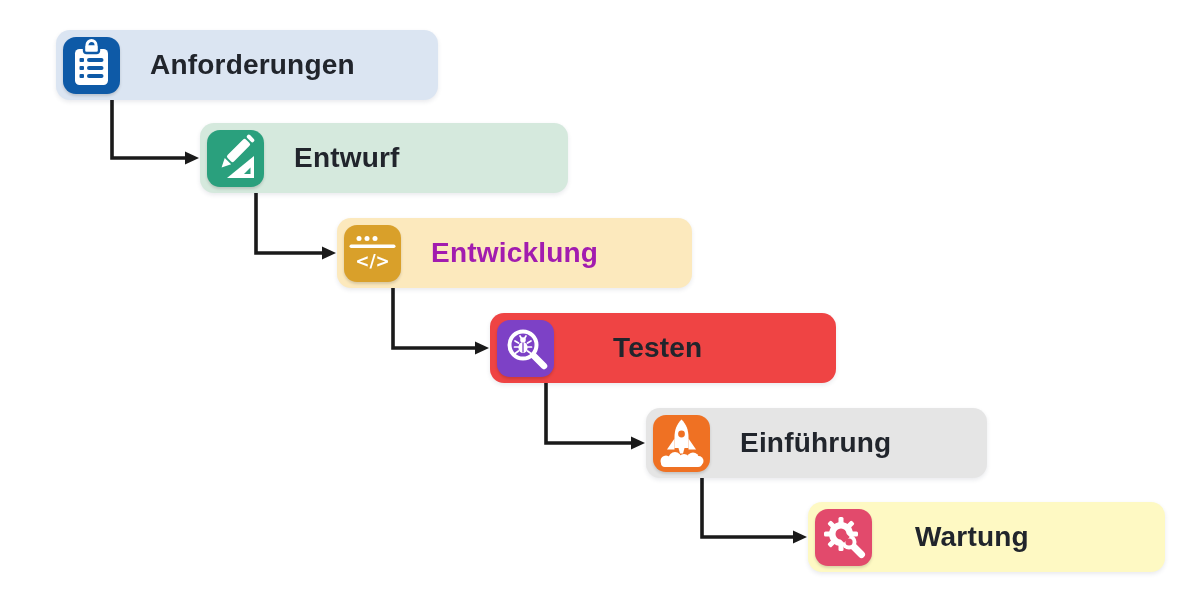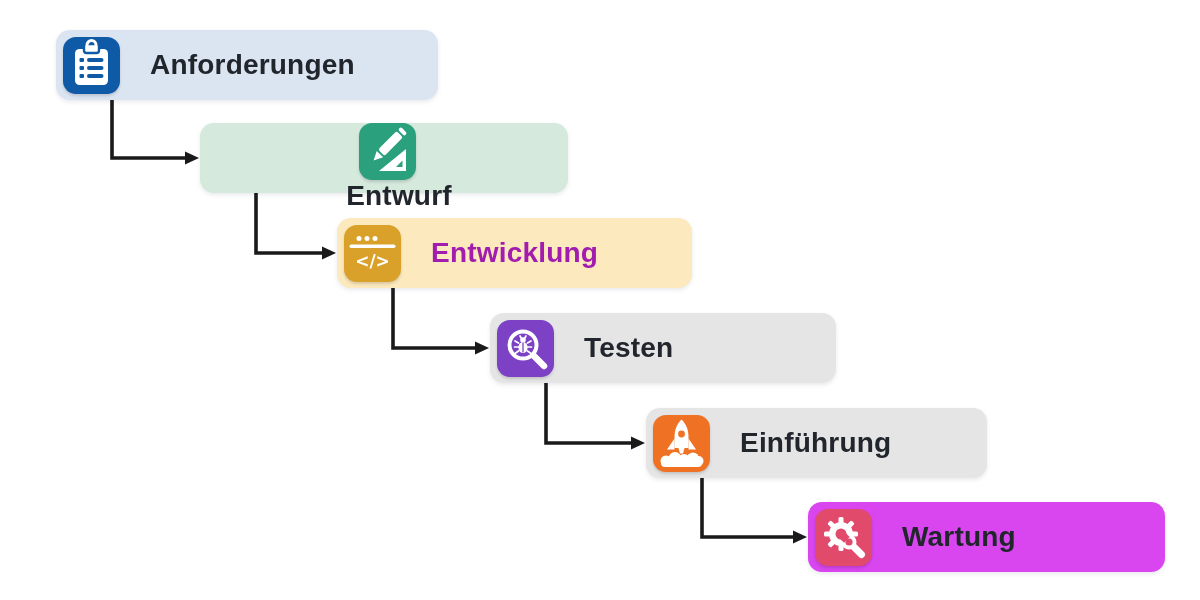--- a/index.html
+++ b/index.html
@@ -48,21 +48,21 @@
       <rect x="16.5" y="21" width="4.5" height="4" rx="1" fill="#0e5aa7"></rect>
           <rect x="24" y="21" width="16.5" height="4" rx="2" fill="#0e5aa7"></rect>
       <rect x="16.5" y="29" width="4.5" height="4" rx="1" fill="#0e5aa7"></rect>
           <rect x="24" y="29" width="16.5" height="4" rx="2" fill="#0e5aa7"></rect>
       <rect x="16.5" y="37" width="4.5" height="4" rx="1" fill="#0e5aa7"></rect>
           <rect x="24" y="37" width="16.5" height="4" rx="2" fill="#0e5aa7"></rect>
     </svg>
       </div>
       <div class="label" style="color: rgb(33, 37, 44);">Anforderungen</div>
     </div>
-    <div class="card" style="left: 200px; top: 123px; width: 368px; background: rgb(213, 233, 221); flex-direction: column;">
+    <div class="card" style="left: 200px; top: 123px; width: 368px; background: rgb(213, 233, 221);">
       <div class="icon-tile" style="background: rgb(42, 160, 125);">
         <svg viewBox="0 0 57 57" xmlns="http://www.w3.org/2000/svg">
       <path d="M20 48 L47 48 L47 26 Z" fill="#fff"></path>
       <path d="M37 44 L43.5 44 L43.5 37.5 Z" fill="#2aa07d"></path>
       <g transform="rotate(45 28 24)">
         <rect x="23.5" y="0" width="9" height="4" rx="1.8" fill="#fff"></rect>
         <rect x="23.5" y="6" width="9" height="26" rx="2" fill="#fff"></rect>
         <path d="M23.5 34 h9 l-4.5 9 z" fill="#fff"></path>
       </g>
     </svg>
@@ -74,21 +74,21 @@
         <svg viewBox="0 0 57 57" xmlns="http://www.w3.org/2000/svg">
       <circle cx="15" cy="13.5" r="2.5" fill="#fff"></circle>
           <circle cx="23" cy="13.5" r="2.5" fill="#fff"></circle>
           <circle cx="31" cy="13.5" r="2.5" fill="#fff"></circle>
       <rect x="5.5" y="19.5" width="46" height="3.4" rx="1.7" fill="#fff"></rect>
       <text x="28.5" y="42" text-anchor="middle" font-family="DejaVu Sans, sans-serif" font-size="17" font-weight="bold" fill="#fff">&lt;/&gt;</text>
     </svg>
       </div>
       <div class="label" style="color: #a21caf;">Entwicklung</div>
     </div>
-    <div class="card" style="left: 490px; top: 313px; width: 346px; background: #e5e5e5;">
+    <div class="card" style="left: 490px; top: 313px; width: 346px; background: #ef4444; gap: 29px;">
       <div class="icon-tile" style="background: rgb(125, 65, 198);">
         <svg viewBox="0 0 57 57" xmlns="http://www.w3.org/2000/svg">
       <circle cx="26" cy="25" r="13.5" fill="none" stroke="#fff" stroke-width="4"></circle>
       <line x1="36.5" y1="35.5" x2="47" y2="46" stroke="#fff" stroke-width="6.5" stroke-linecap="round"></line>
       <g stroke="#fff" stroke-width="1.7" stroke-linecap="round">
         <line x1="21.5" y1="23" x2="18" y2="21"></line>
             <line x1="21.5" y1="27" x2="17.5" y2="27"></line>
             <line x1="21.5" y1="31" x2="18" y2="33.5"></line>
         <line x1="30.5" y1="23" x2="34" y2="21"></line>
             <line x1="30.5" y1="27" x2="34.5" y2="27"></line>
@@ -116,21 +116,21 @@
             <circle cx="22" cy="43.5" r="6.5"></circle>
             <circle cx="31" cy="45" r="6"></circle>
         <circle cx="40" cy="43.5" r="6"></circle>
             <circle cx="45.5" cy="46" r="5"></circle>
         <rect x="8" y="44" width="41" height="8" rx="4"></rect>
       </g>
     </svg>
       </div>
       <div class="label" style="color: rgb(33, 37, 44);">Einführung</div>
     </div>
-    <div class="card" style="left: 808px; top: 502px; width: 357px; background: #d946ef;">
+    <div class="card" style="left: 808px; top: 502px; width: 357px; background: #fef9c3; gap: 13px;">
       <div class="icon-tile" style="background: rgb(226, 74, 108);">
         <svg viewBox="0 0 57 57" xmlns="http://www.w3.org/2000/svg">
       <g fill="#fff">
         <circle cx="26" cy="25" r="12"></circle>
         <rect x="23.5" y="8" width="5" height="8" rx="1.5"></rect>
         <rect x="23.5" y="8" width="5" height="8" rx="1.5" transform="rotate(45 26 25)"></rect>
         <rect x="23.5" y="8" width="5" height="8" rx="1.5" transform="rotate(90 26 25)"></rect>
         <rect x="23.5" y="8" width="5" height="8" rx="1.5" transform="rotate(135 26 25)"></rect>
         <rect x="23.5" y="8" width="5" height="8" rx="1.5" transform="rotate(180 26 25)"></rect>
         <rect x="23.5" y="8" width="5" height="8" rx="1.5" transform="rotate(225 26 25)"></rect>

